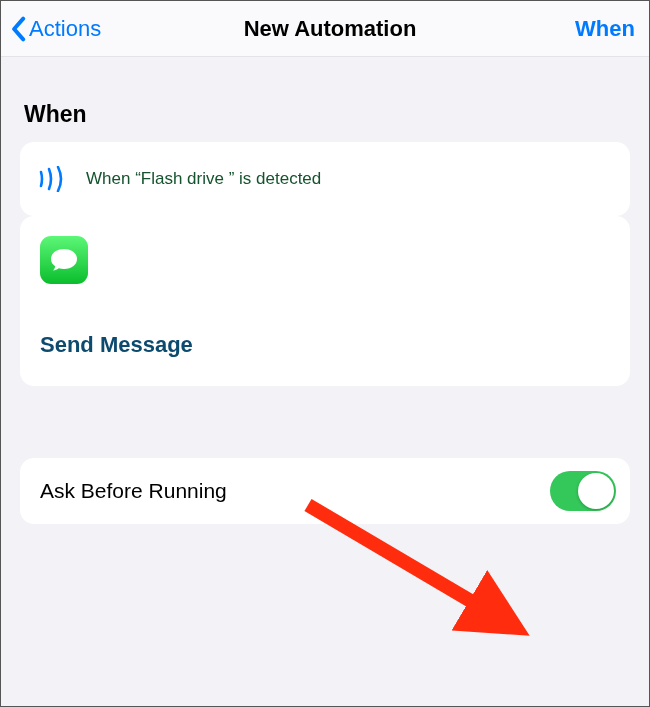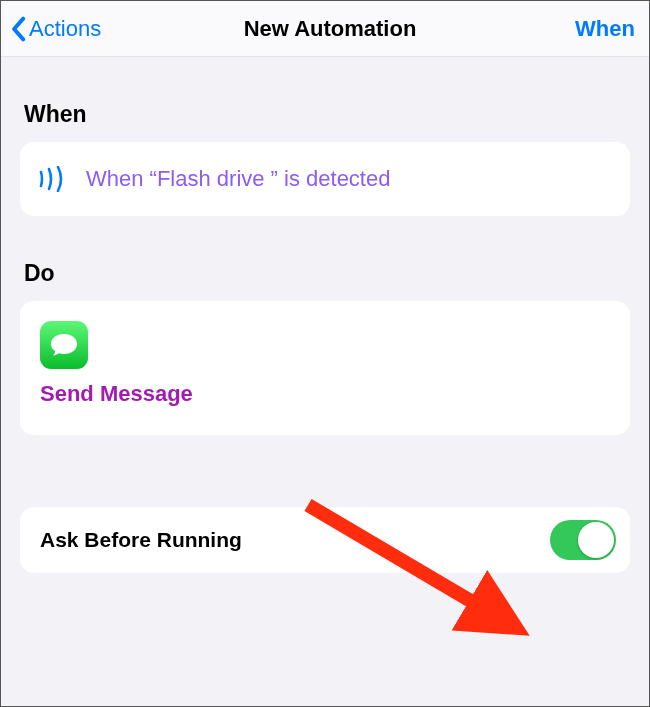--- a/index.html
+++ b/index.html
@@ -92,22 +92,22 @@
       padding: 0 18px;
     }
     .nfc-icon {
       width: 30px;
       height: 26px;
       color: #007aff;
       margin-right: 18px;
       flex-shrink: 0;
     }
     .when-text {
-      font-size: 22px;
-      color: #8b5cf6;
+      font-size: 17px;
+      color: #14532d;
     }
     .card.do {
       flex-direction: column;
       align-items: flex-start;
       padding: 20px 20px 28px 20px;
       min-height: 126px;
     }
     .messages-icon {
       width: 48px;
       height: 48px;
@@ -118,34 +118,34 @@
       justify-content: center;
       margin-bottom: 12px;
     }
     .messages-icon svg {
       width: 30px;
       height: 28px;
     }
     .action-name {
       font-size: 22px;
       font-weight: 600;
-      color: #a21caf;
+      color: #0c4a6e;
+      margin-top: 36px;
     }
     .spacer-lg {
       height: 72px;
     }
     .row {
       background: #fff;
       border-radius: 14px;
       height: 66px;
       padding: 0 14px 0 20px;
       display: flex;
       align-items: center;
       justify-content: space-between;
-      font-weight: bold;
     }
     .row-label {
       font-size: 21px;
       color: #000;
     }
     
     .toggle {
       width: 66px;
       height: 40px;
       background: #34c759;
@@ -194,21 +194,20 @@
 
     <div class="card when">
       <svg class="nfc-icon" viewBox="0 0 30 26">
         <path d="M3 6 Q5 13 3 20" stroke="#007aff" stroke-width="2.6" fill="none" stroke-linecap="round"></path>
         <path d="M11 3 Q15 13 11 23" stroke="#007aff" stroke-width="2.6" fill="none" stroke-linecap="round"></path>
         <path d="M20 1 Q26 13 20 25" stroke="#007aff" stroke-width="2.6" fill="none" stroke-linecap="round"></path>
       </svg>
       <span class="when-text">When “Flash drive ” is detected</span>
     </div>
 
-    <div class="section-header">Do</div>
 
     <div class="card do">
       <div class="messages-icon">
         <svg viewBox="0 0 30 28">
           <path d="M15 3 C7 3 2 7.5 2 13 C2 16 3.6 18.6 6.2 20.3 C6 21.8 5.2 23.3 4 24.4 C6.4 24.2 8.4 23.2 9.8 22.2 C11.4 22.7 13.1 23 15 23 C23 23 28 18.5 28 13 C28 7.5 23 3 15 3 Z" fill="#fff"></path>
         </svg>
       </div>
       <div class="action-name">Send Message</div>
     </div>
 

